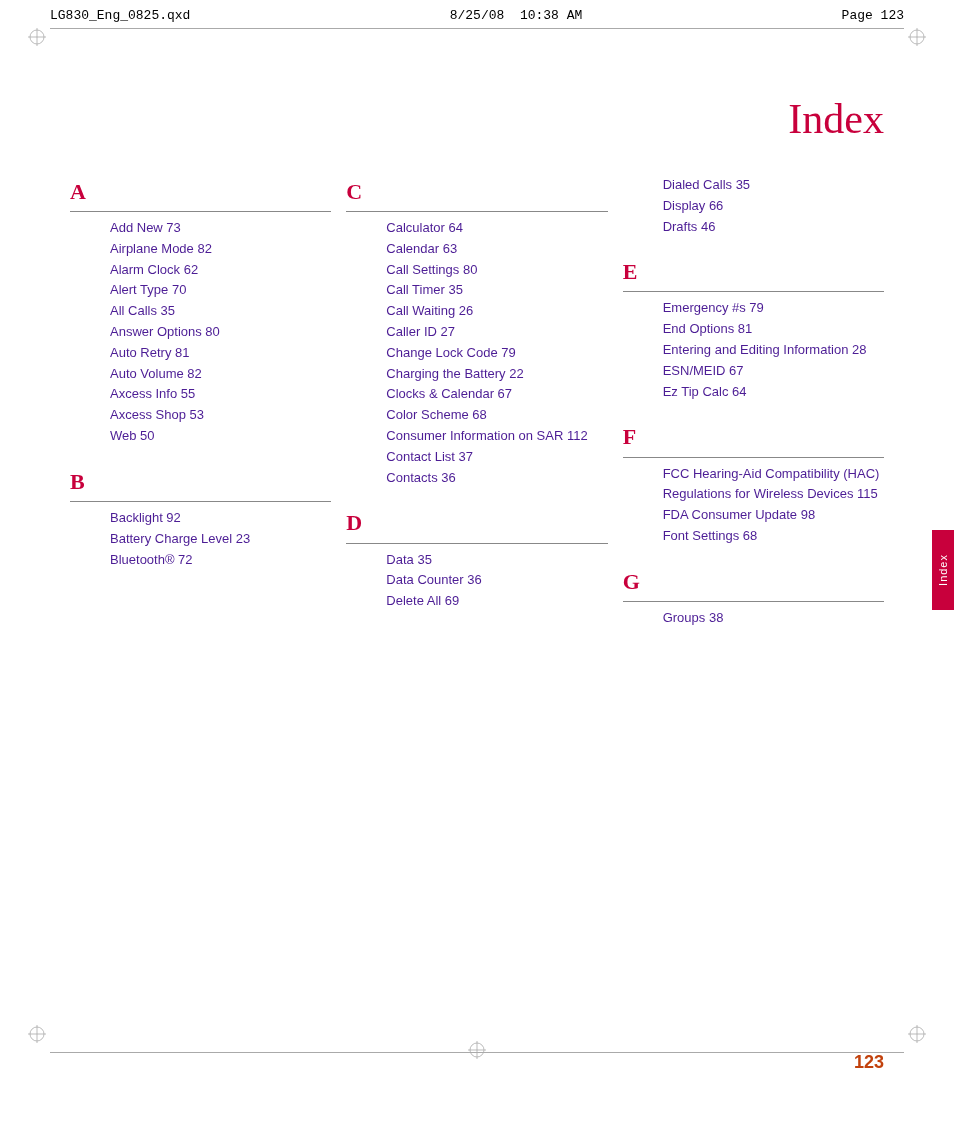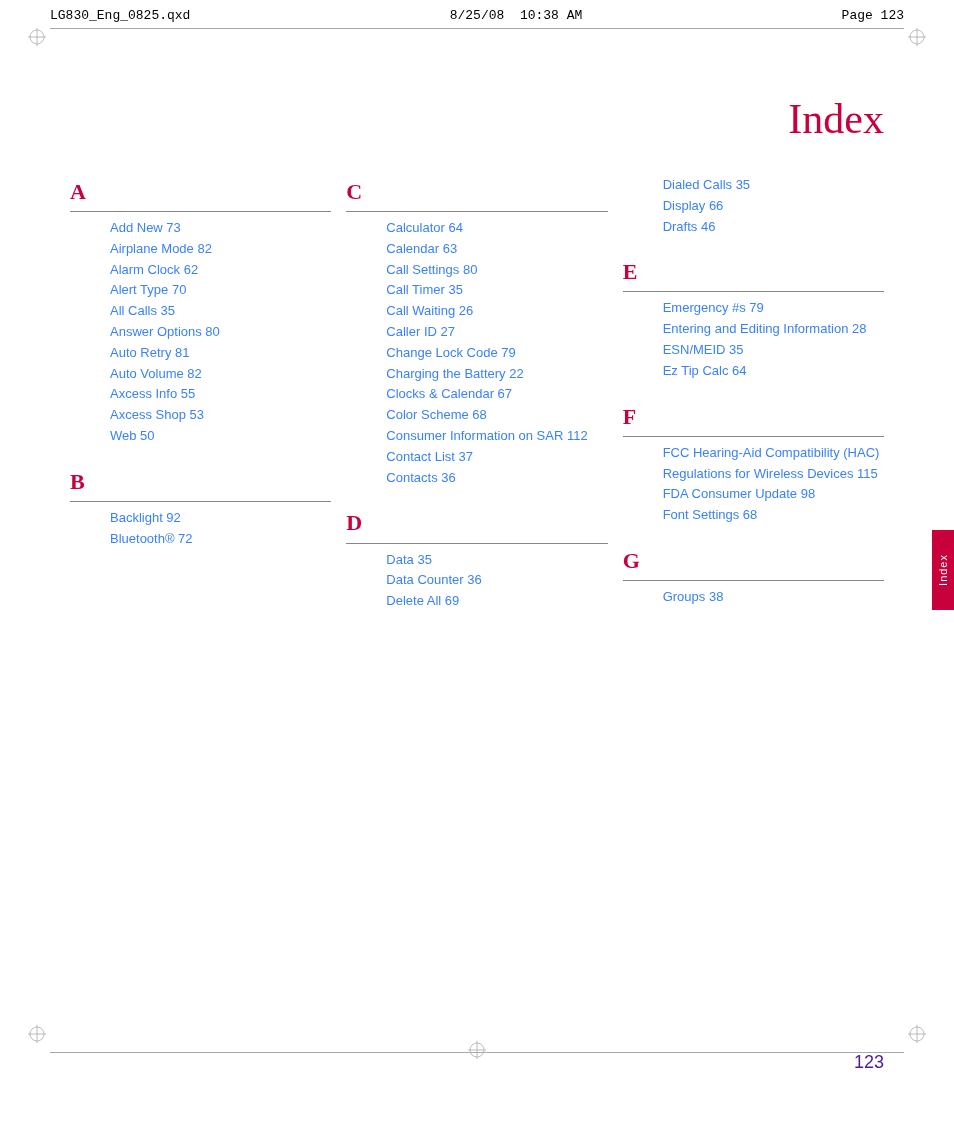--- a/index.html
+++ b/index.html
@@ -94,21 +94,21 @@
       border-top: 1.5px solid #888;
       margin-bottom: 6px;
     }
 
     .section-block {
       margin-bottom: 18px;
     }
 
     .index-entry {
       font-size: 13px;
-      color: #3b82f6;
+      color: #4c1d95;
       line-height: 1.6;
       padding-left: 40px;
     }
 
     
     .side-tab {
       position: absolute;
       right: 0;
       top: 530px;
       width: 22px;
@@ -127,22 +127,22 @@
       transform: rotate(180deg);
       letter-spacing: 1px;
     }
 
     
     .page-number {
       position: absolute;
       bottom: 50px;
       right: 70px;
       font-size: 18px;
-      color: #4c1d95;
-      font-weight: normal;
+      color: #c2410c;
+      font-weight: bold;
     }
 
     
     .bottom-center-mark {
       position: absolute;
       bottom: 60px;
       left: 50%;
       transform: translateX(-50%);
     }
 
@@ -224,20 +224,21 @@
       <div class="index-entry">Auto Volume 82</div>
       <div class="index-entry">Axcess Info 55</div>
       <div class="index-entry">Axcess Shop 53</div>
       <div class="index-entry">Web 50</div>
     </div>
 
     <div class="section-block">
       <div class="section-letter">B</div>
       <hr class="section-divider">
       <div class="index-entry">Backlight 92</div>
+      <div class="index-entry">Battery Charge Level 23</div>
       <div class="index-entry">Bluetooth® 72</div>
     </div>
   </div>
 
   <div class="col">
 
     <div class="section-block">
       <div class="section-letter">C</div>
       <hr class="section-divider">
       <div class="index-entry">Calculator 64</div>
@@ -269,22 +270,23 @@
     <div class="section-block">
       <div class="index-entry">Dialed Calls 35</div>
       <div class="index-entry">Display 66</div>
       <div class="index-entry">Drafts 46</div>
     </div>
 
     <div class="section-block">
       <div class="section-letter">E</div>
       <hr class="section-divider">
       <div class="index-entry">Emergency #s 79</div>
+      <div class="index-entry">End Options 81</div>
       <div class="index-entry">Entering and Editing Information 28</div>
-      <div class="index-entry">ESN/MEID 35</div>
+      <div class="index-entry">ESN/MEID 67</div>
       <div class="index-entry">Ez Tip Calc 64</div>
     </div>
 
     <div class="section-block">
       <div class="section-letter">F</div>
       <hr class="section-divider">
       <div class="index-entry">FCC Hearing-Aid Compatibility (HAC) Regulations for Wireless Devices 115</div>
       <div class="index-entry">FDA Consumer Update 98</div>
       <div class="index-entry">Font Settings 68</div>
     </div>

